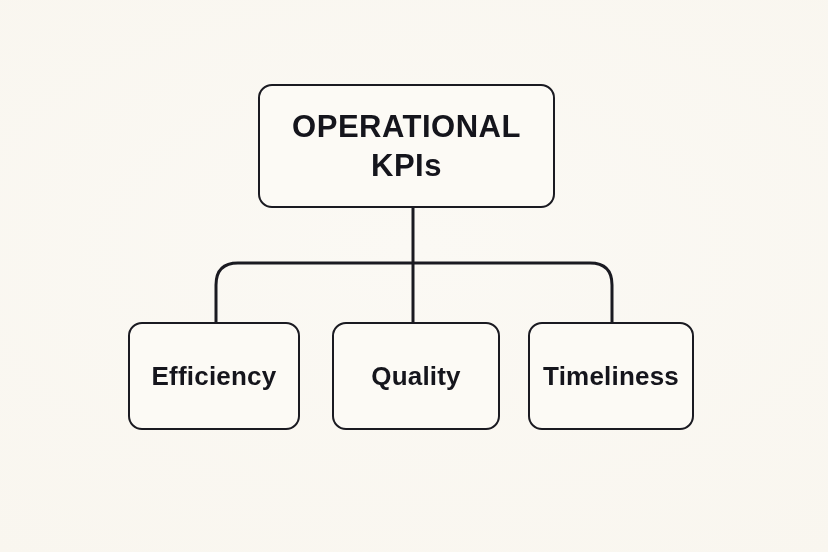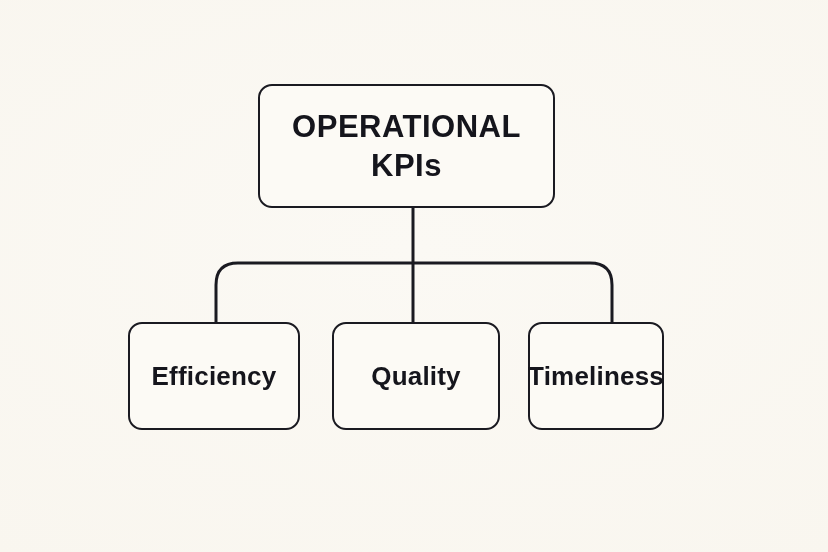--- a/index.html
+++ b/index.html
@@ -56,21 +56,21 @@
   }
   .node.child {
     top: 322px;
     height: 108px;
     font-size: 26px;
     font-weight: 700;
     letter-spacing: 0.2px;
   }
   .node.child-1 { left: 128px; width: 172px; }
   .node.child-2 { left: 332px; width: 168px; }
-  .node.child-3 { left: 528px; width: 136px; }
+  .node.child-3 { left: 528px; width: 166px; }
 </style>
 </head>
 <body>
 
 <div class="canvas">
 
   <svg class="connectors" viewBox="0 0 828 552" xmlns="http://www.w3.org/2000/svg">
 
     <path d="M 413 207 L 413 322"></path>
 

